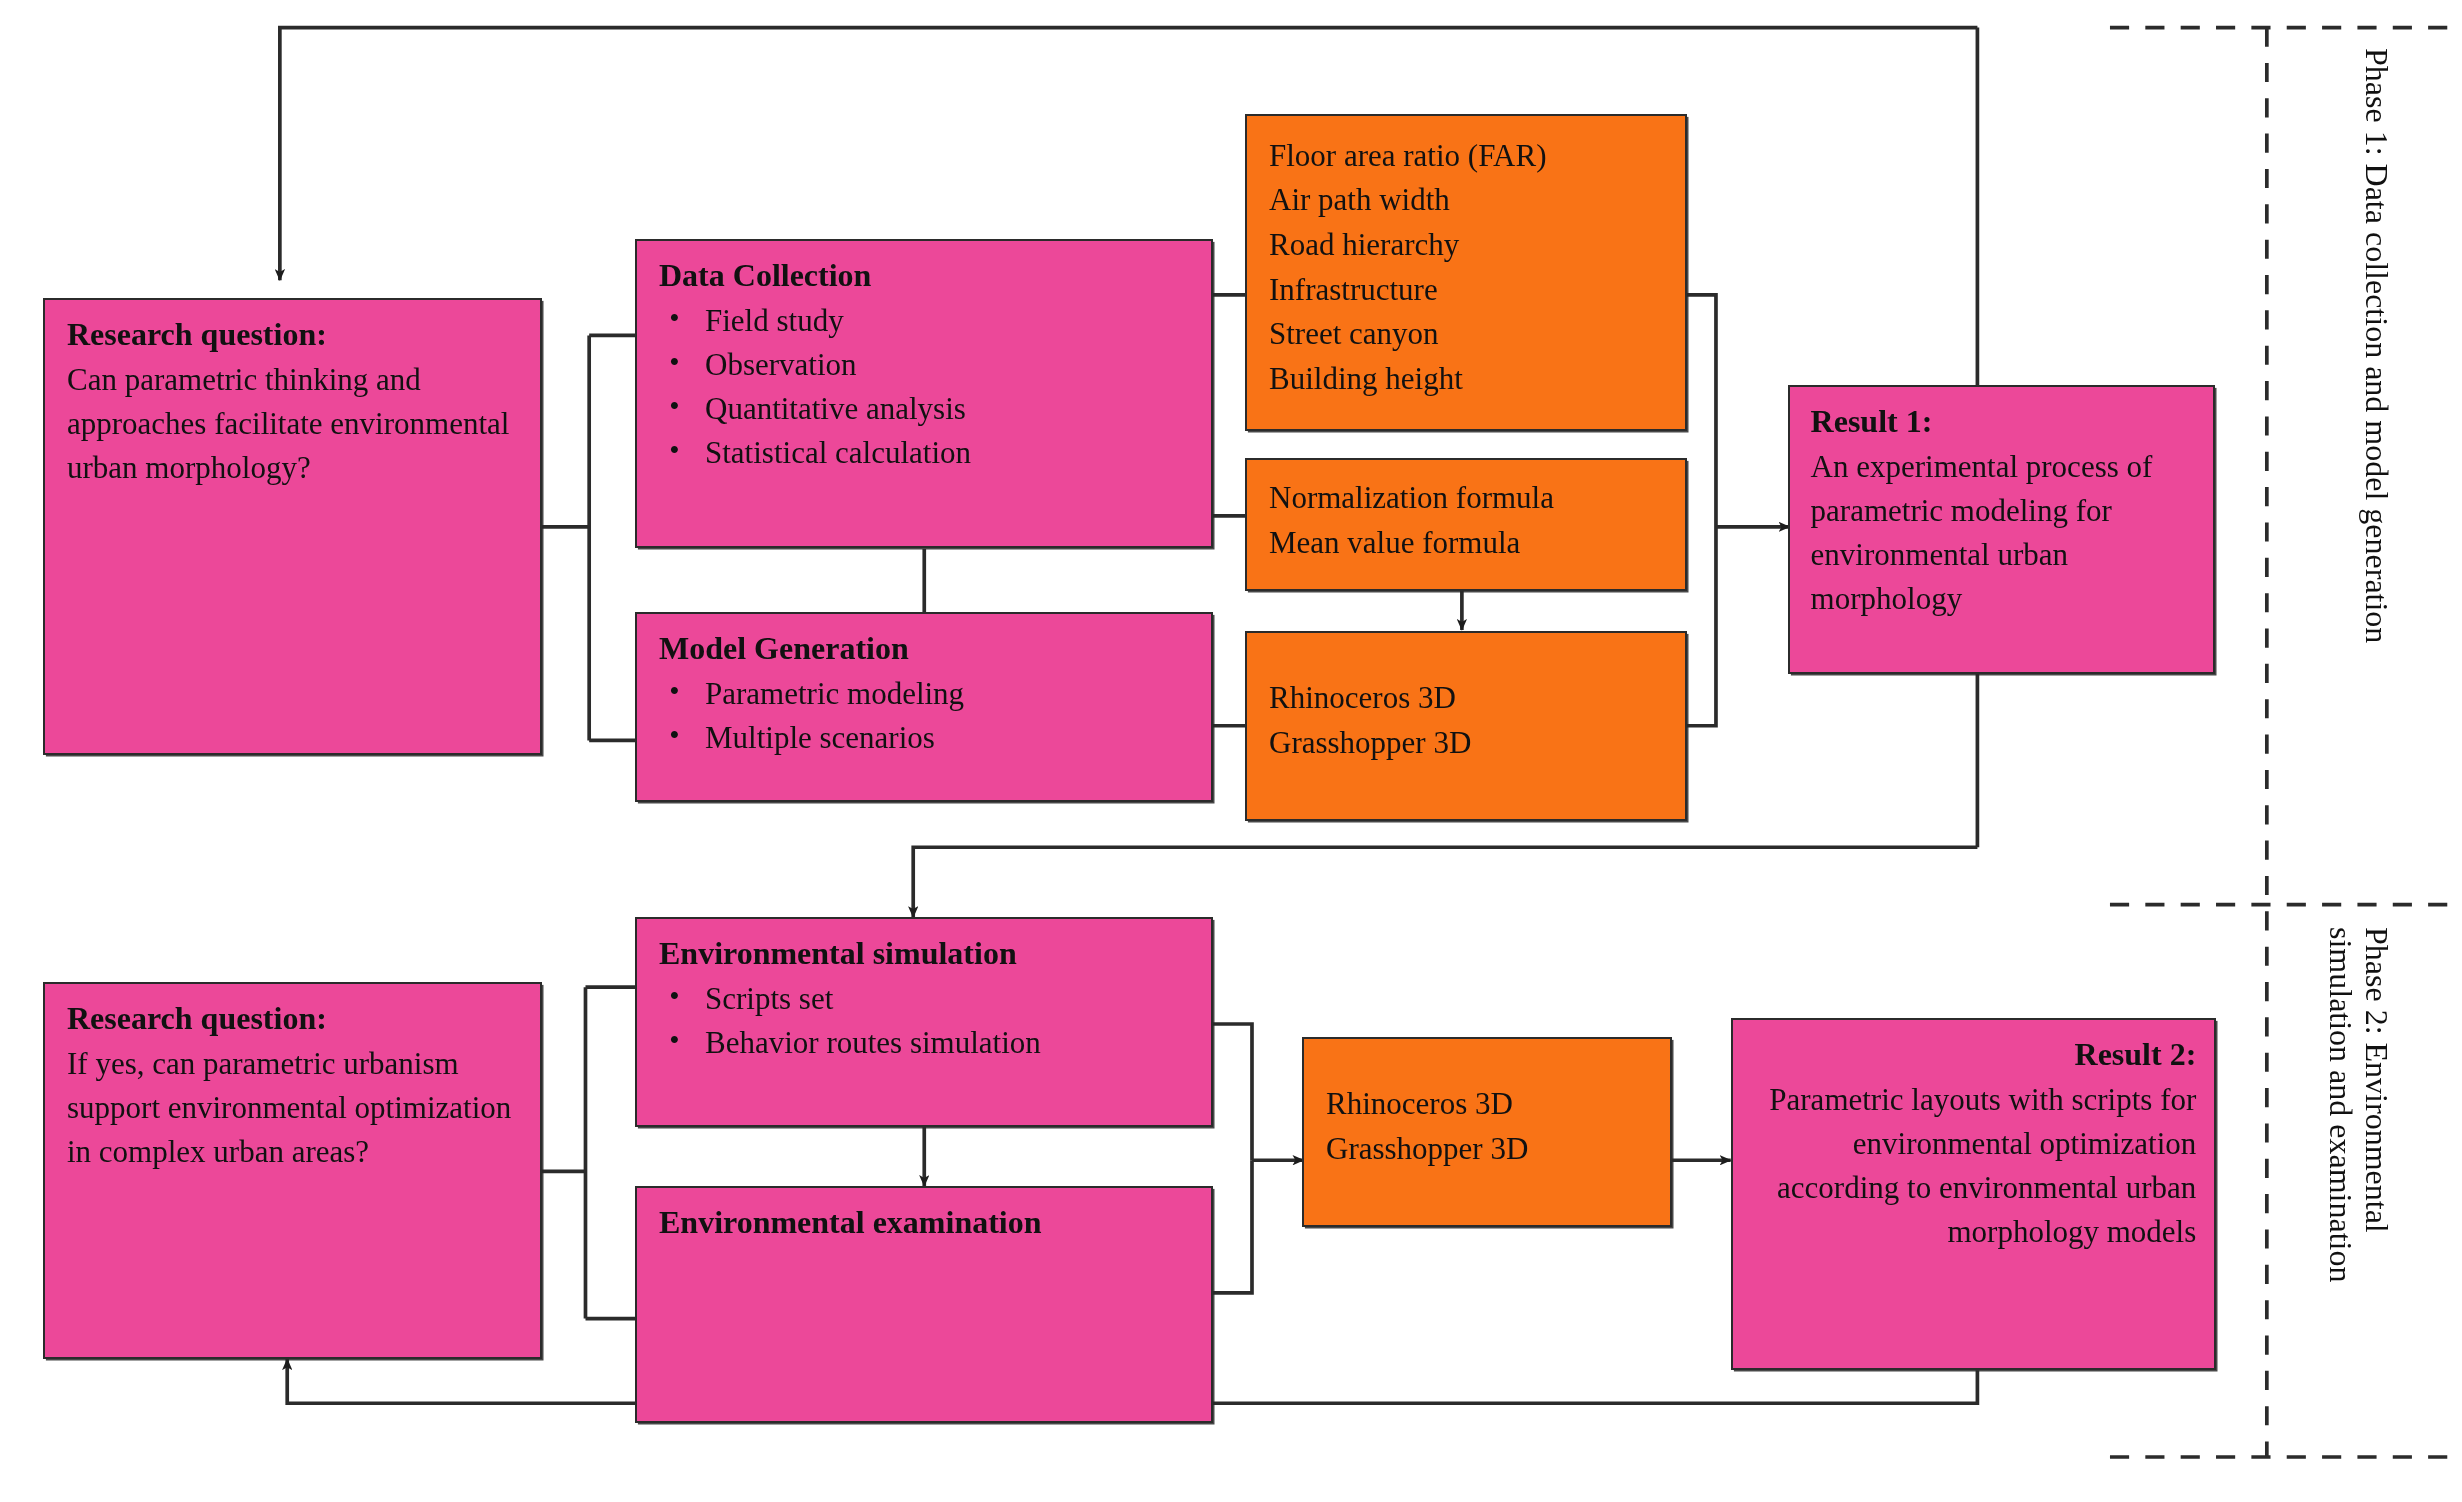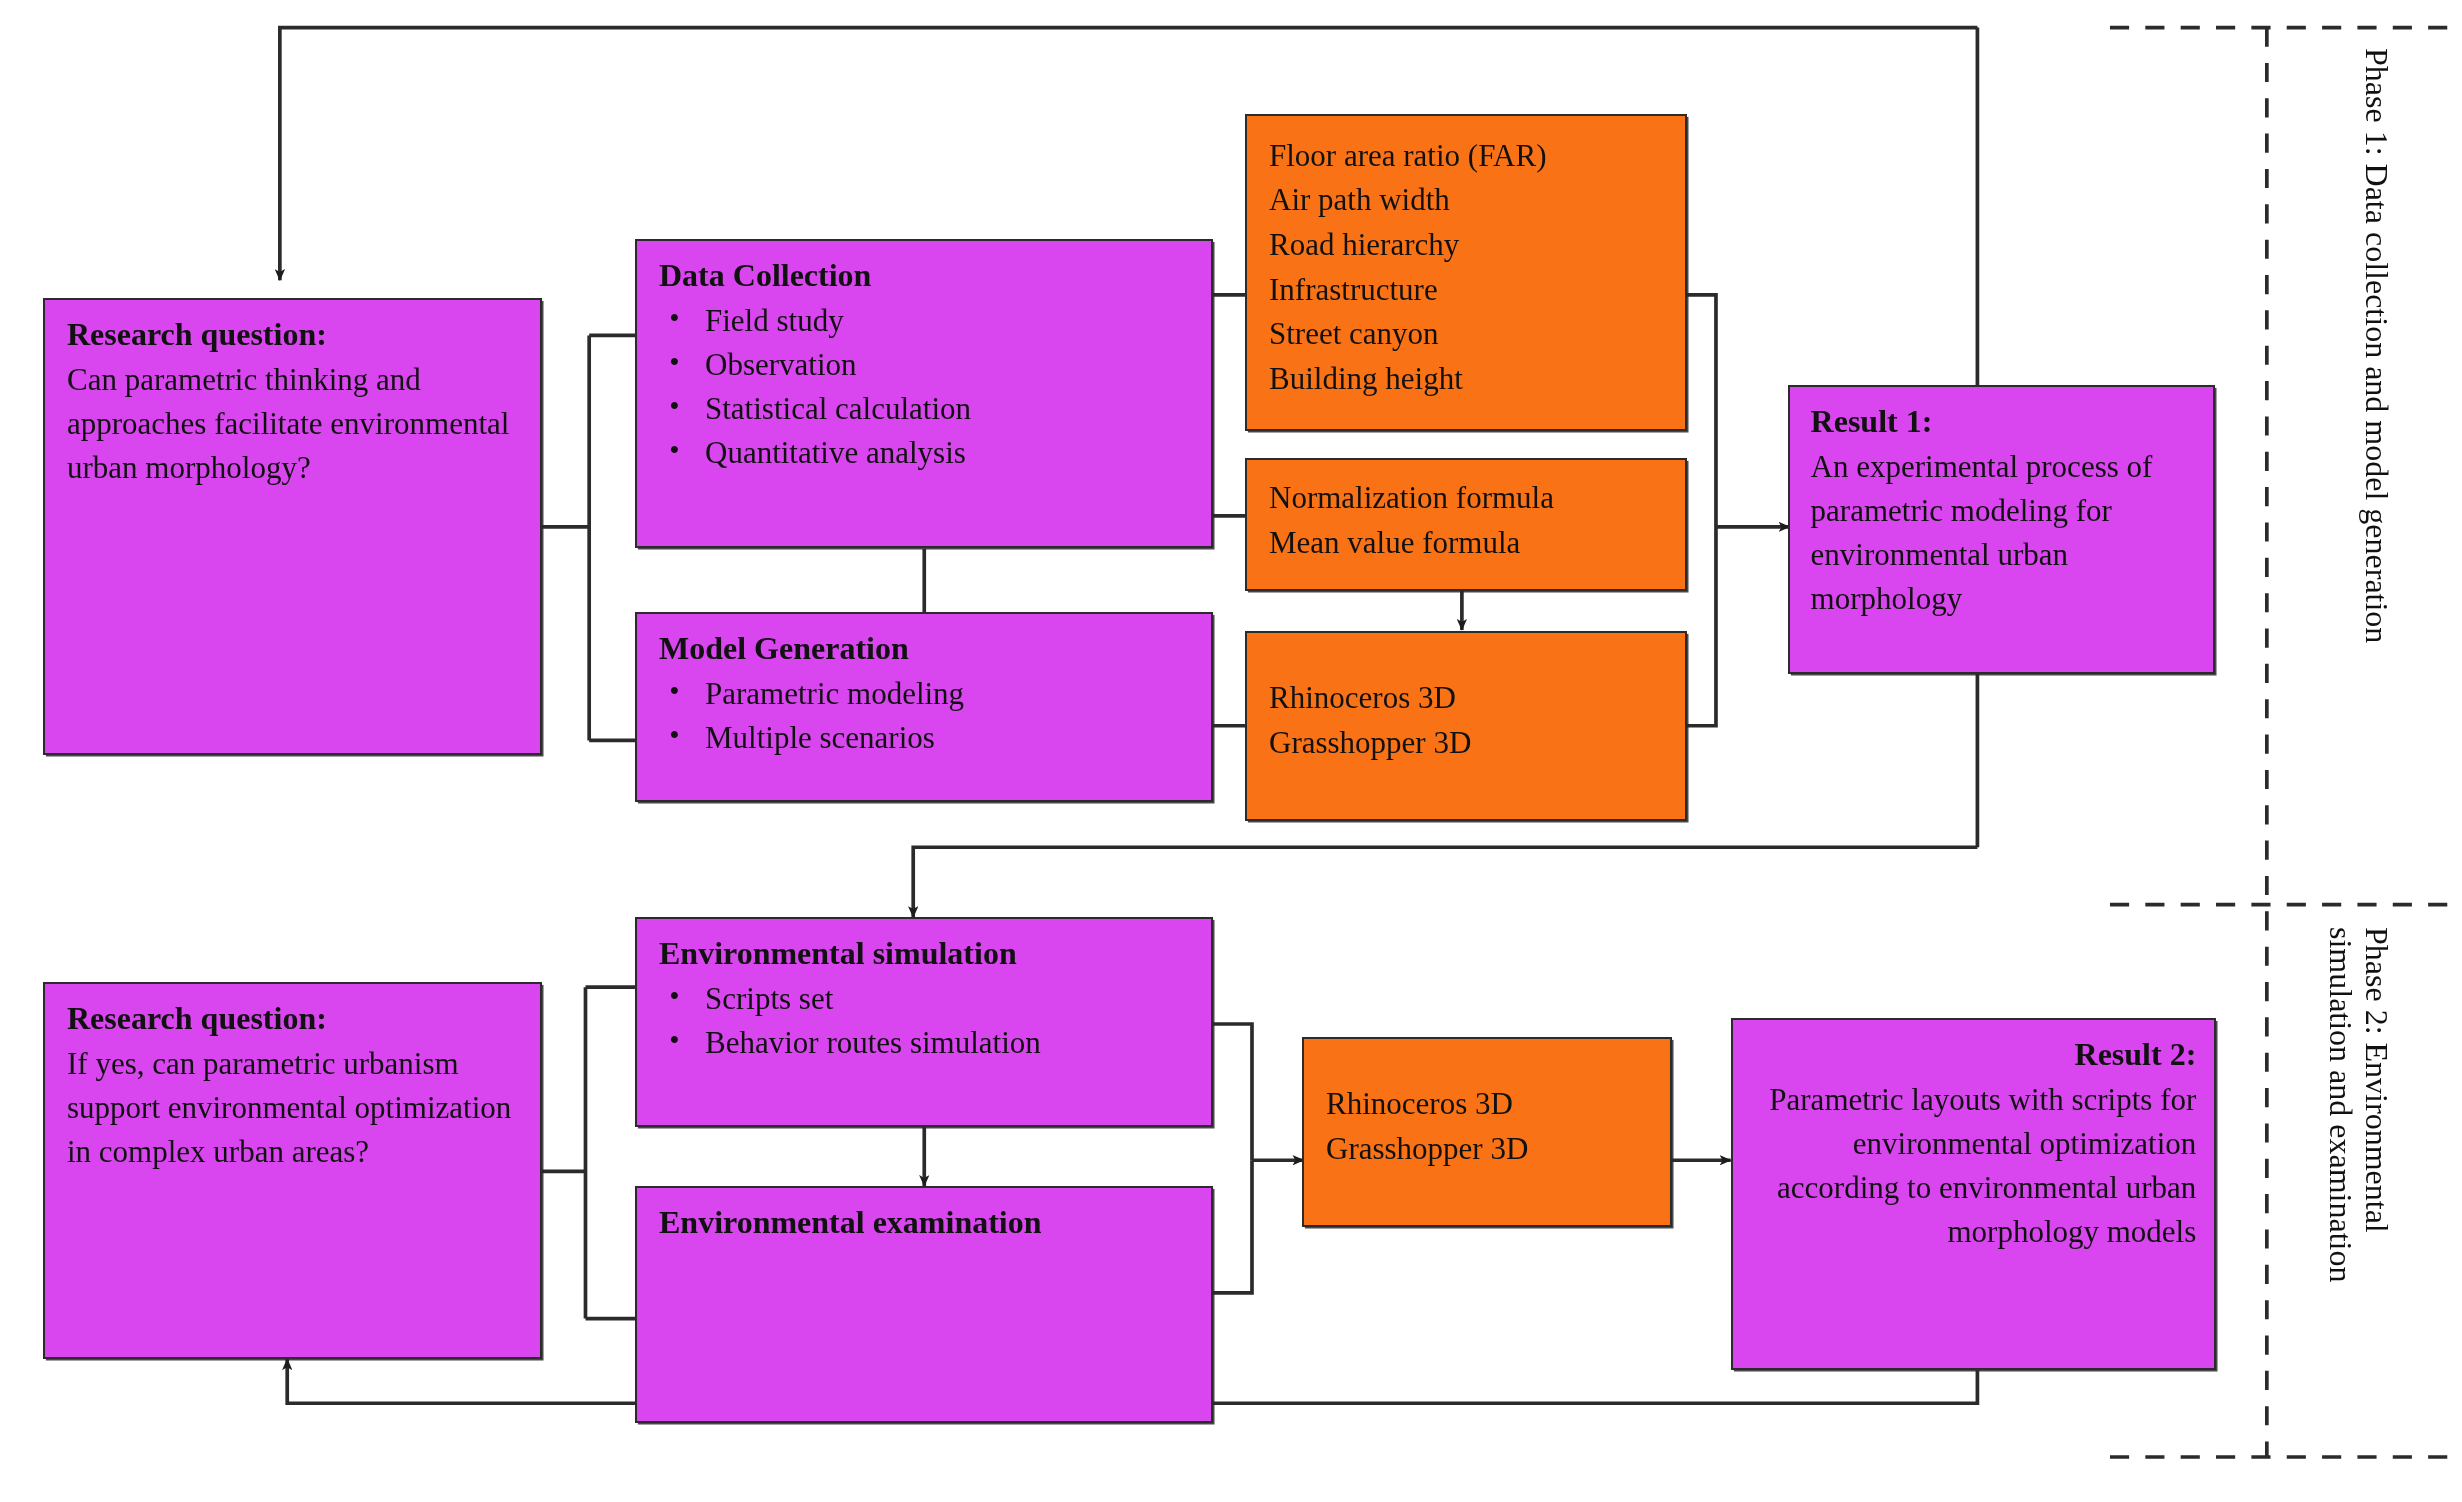--- a/index.html
+++ b/index.html
@@ -2,21 +2,21 @@
 <html style="font-size:11.8px"><head>
 <meta charset="utf-8">
 <style>
   html,body{margin:0;padding:0;background:#ffffff;}
   body{font-family:"Liberation Serif", serif;}
   #canvas{position:relative;width:2462px;height:1503px;background:#fff;overflow:hidden;}
   svg.conn{position:absolute;left:0;top:0;width:2462px;height:1503px;pointer-events:none;}
 
   .node{position:absolute;box-sizing:border-box;border:2.2px solid #2b2b2b;
         box-shadow:2.2px 2.2px 0 -0.7px rgba(40,40,40,0.85);}
-  .node.filled{background:#d946ef;}
+  .node.filled{background:#ec4899;}
   .node.plain{background:#f97316;}
 
   .pad{padding:16px 19px 7.4px 22px;}
   .title{font-weight:bold;font-size:32px;line-height:1.18;color:#111;margin:0 0 4.4px 0;}
   .body{font-size:31px;line-height:1.42;color:#111;margin:0;}
   .plainlist{font-size:31px;line-height:1.44;color:#111;margin:0;}
   .plainlist div{white-space:nowrap;}
 
   ul.bul{margin:0;padding:0;list-style:none;}
   ul.bul li{font-size:31px;line-height:1.42;color:#111;position:relative;padding-left:46px;}
@@ -94,22 +94,22 @@
       <p class="body">Can parametric thinking and approaches facilitate environmental urban morphology?</p>
     </div>
   </div>
 
   <div class="node filled" style="left:635px;top:239px;width:578px;height:309px;">
     <div class="pad">
       <p class="title">Data Collection</p>
       <ul class="bul">
         <li>Field study</li>
         <li>Observation</li>
+        <li>Quantitative analysis</li>
         <li>Statistical calculation</li>
-        <li>Quantitative analysis</li>
       </ul>
     </div>
   </div>
 
   <div class="node filled" style="left:635px;top:612px;width:578px;height:190px;">
     <div class="pad">
       <p class="title">Model Generation</p>
       <ul class="bul">
         <li>Parametric modeling</li>
         <li>Multiple scenarios</li>

